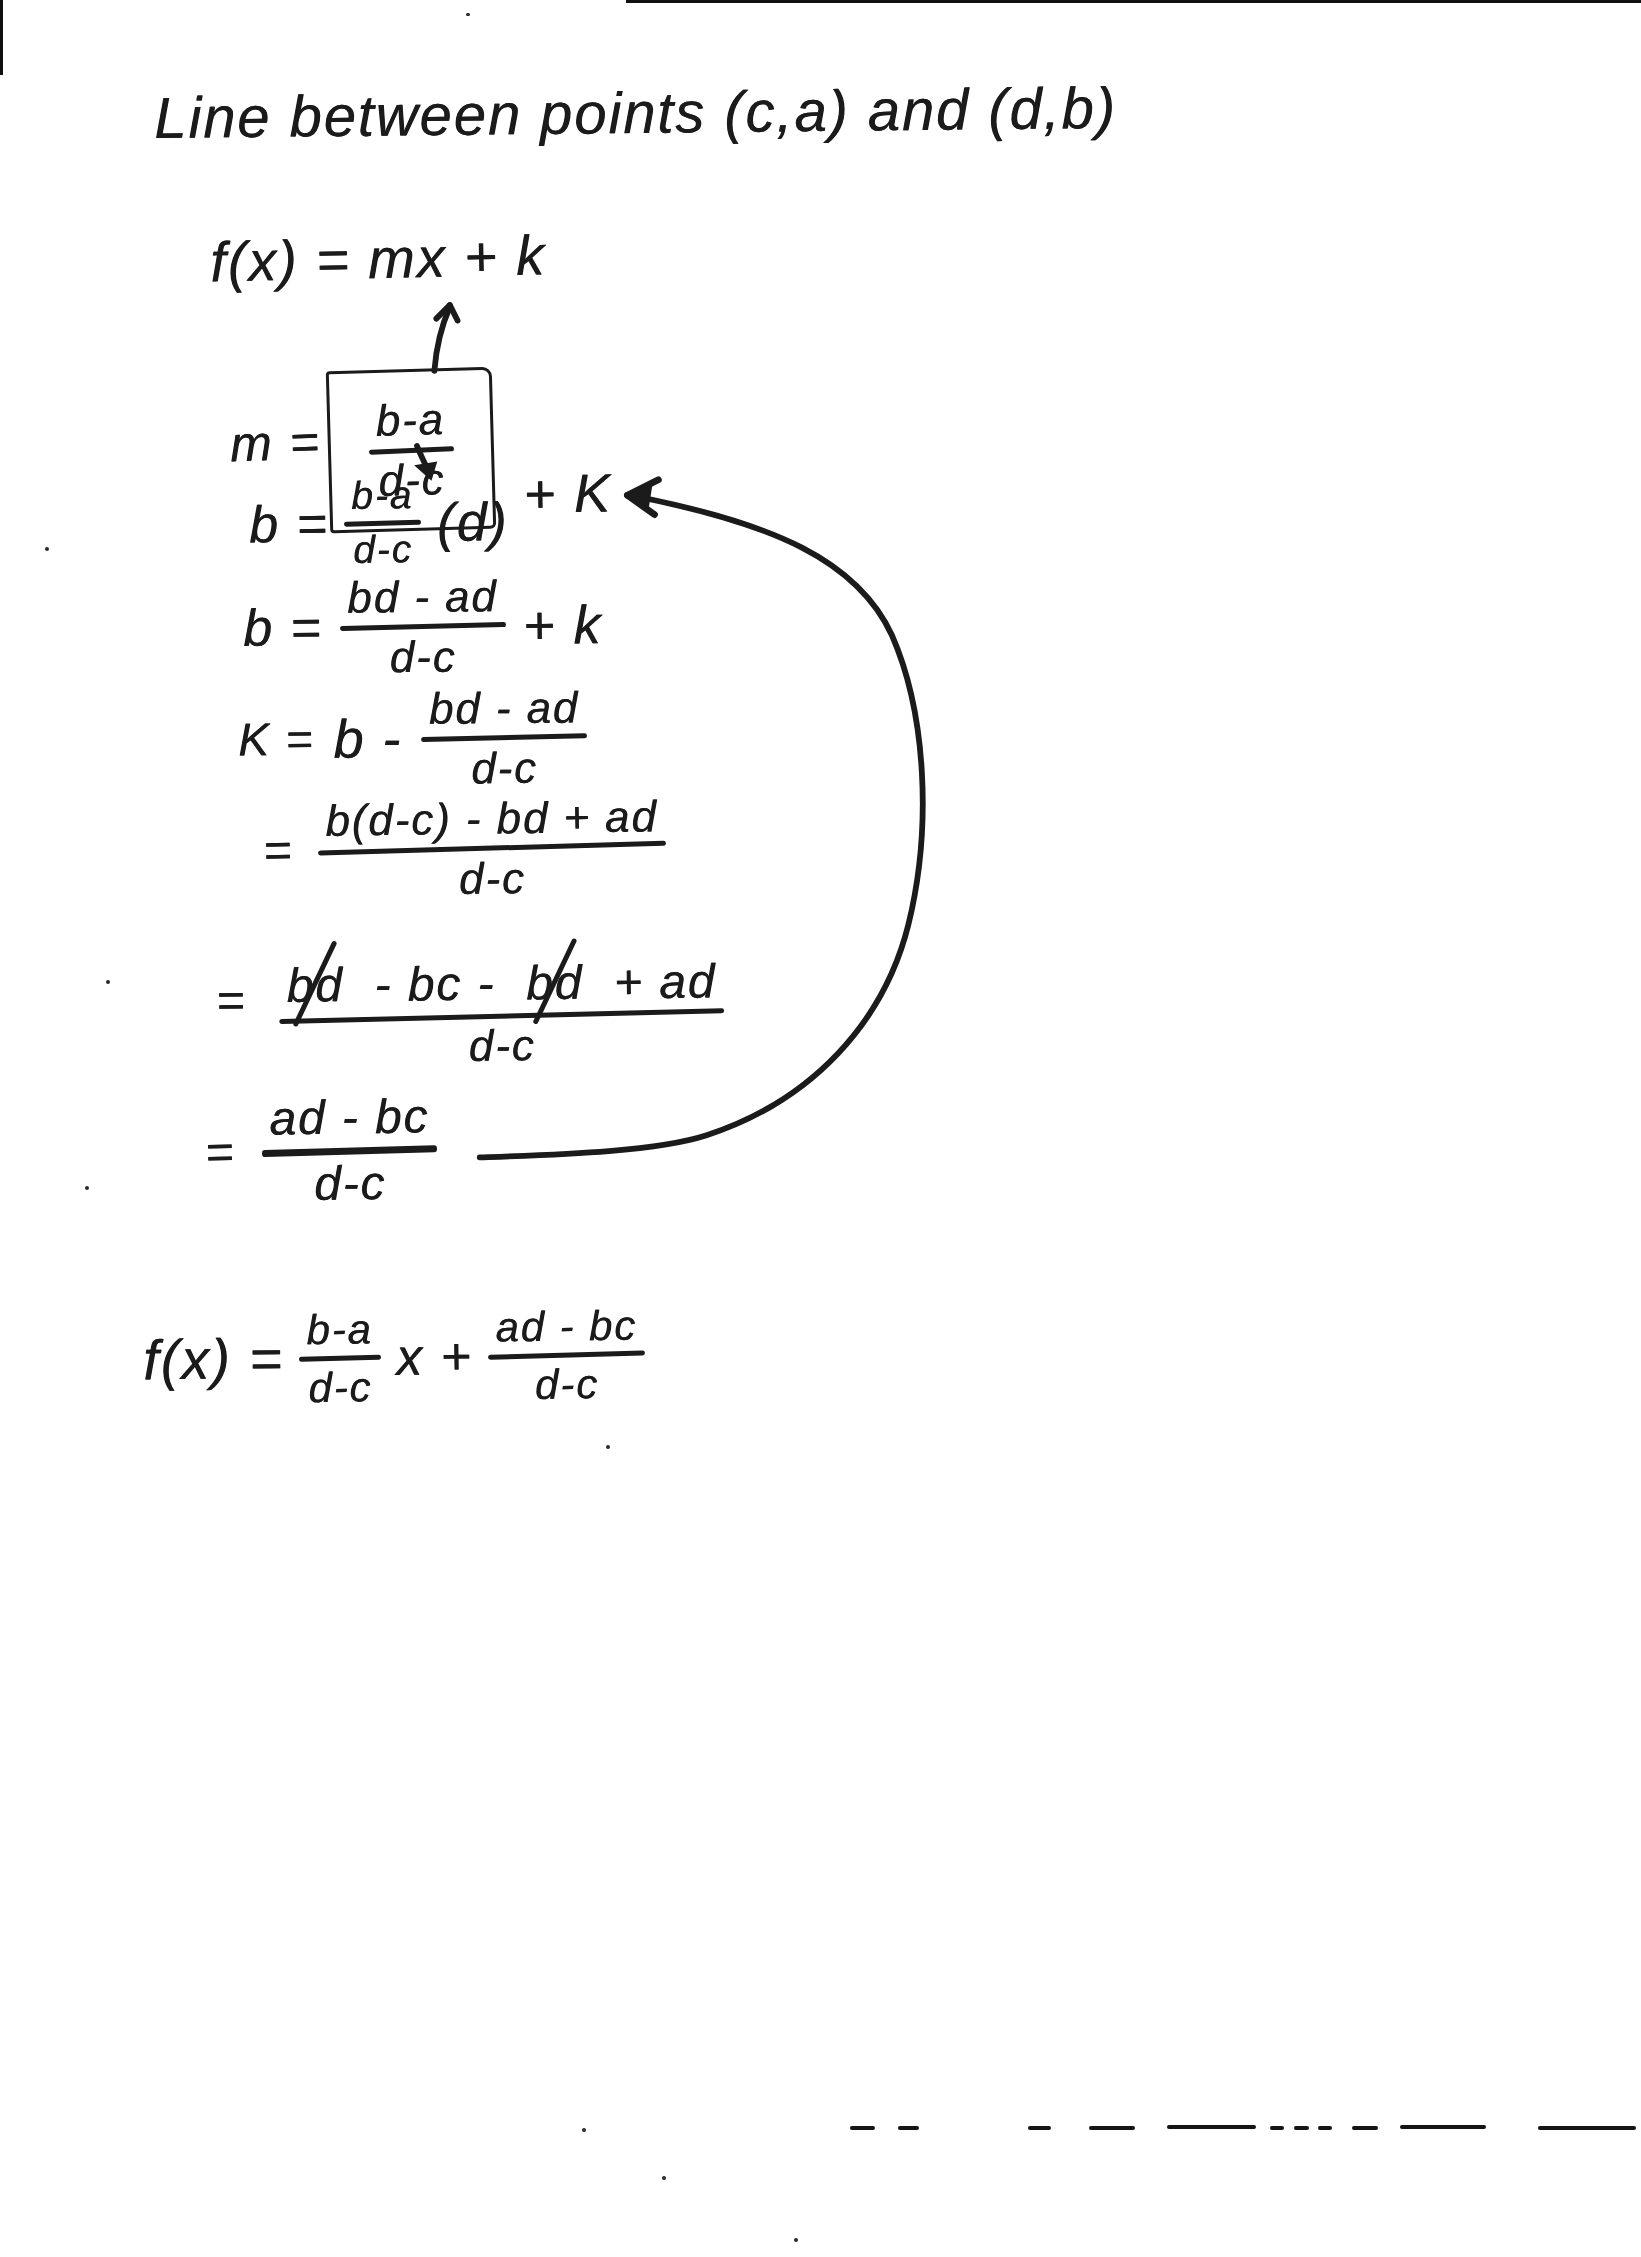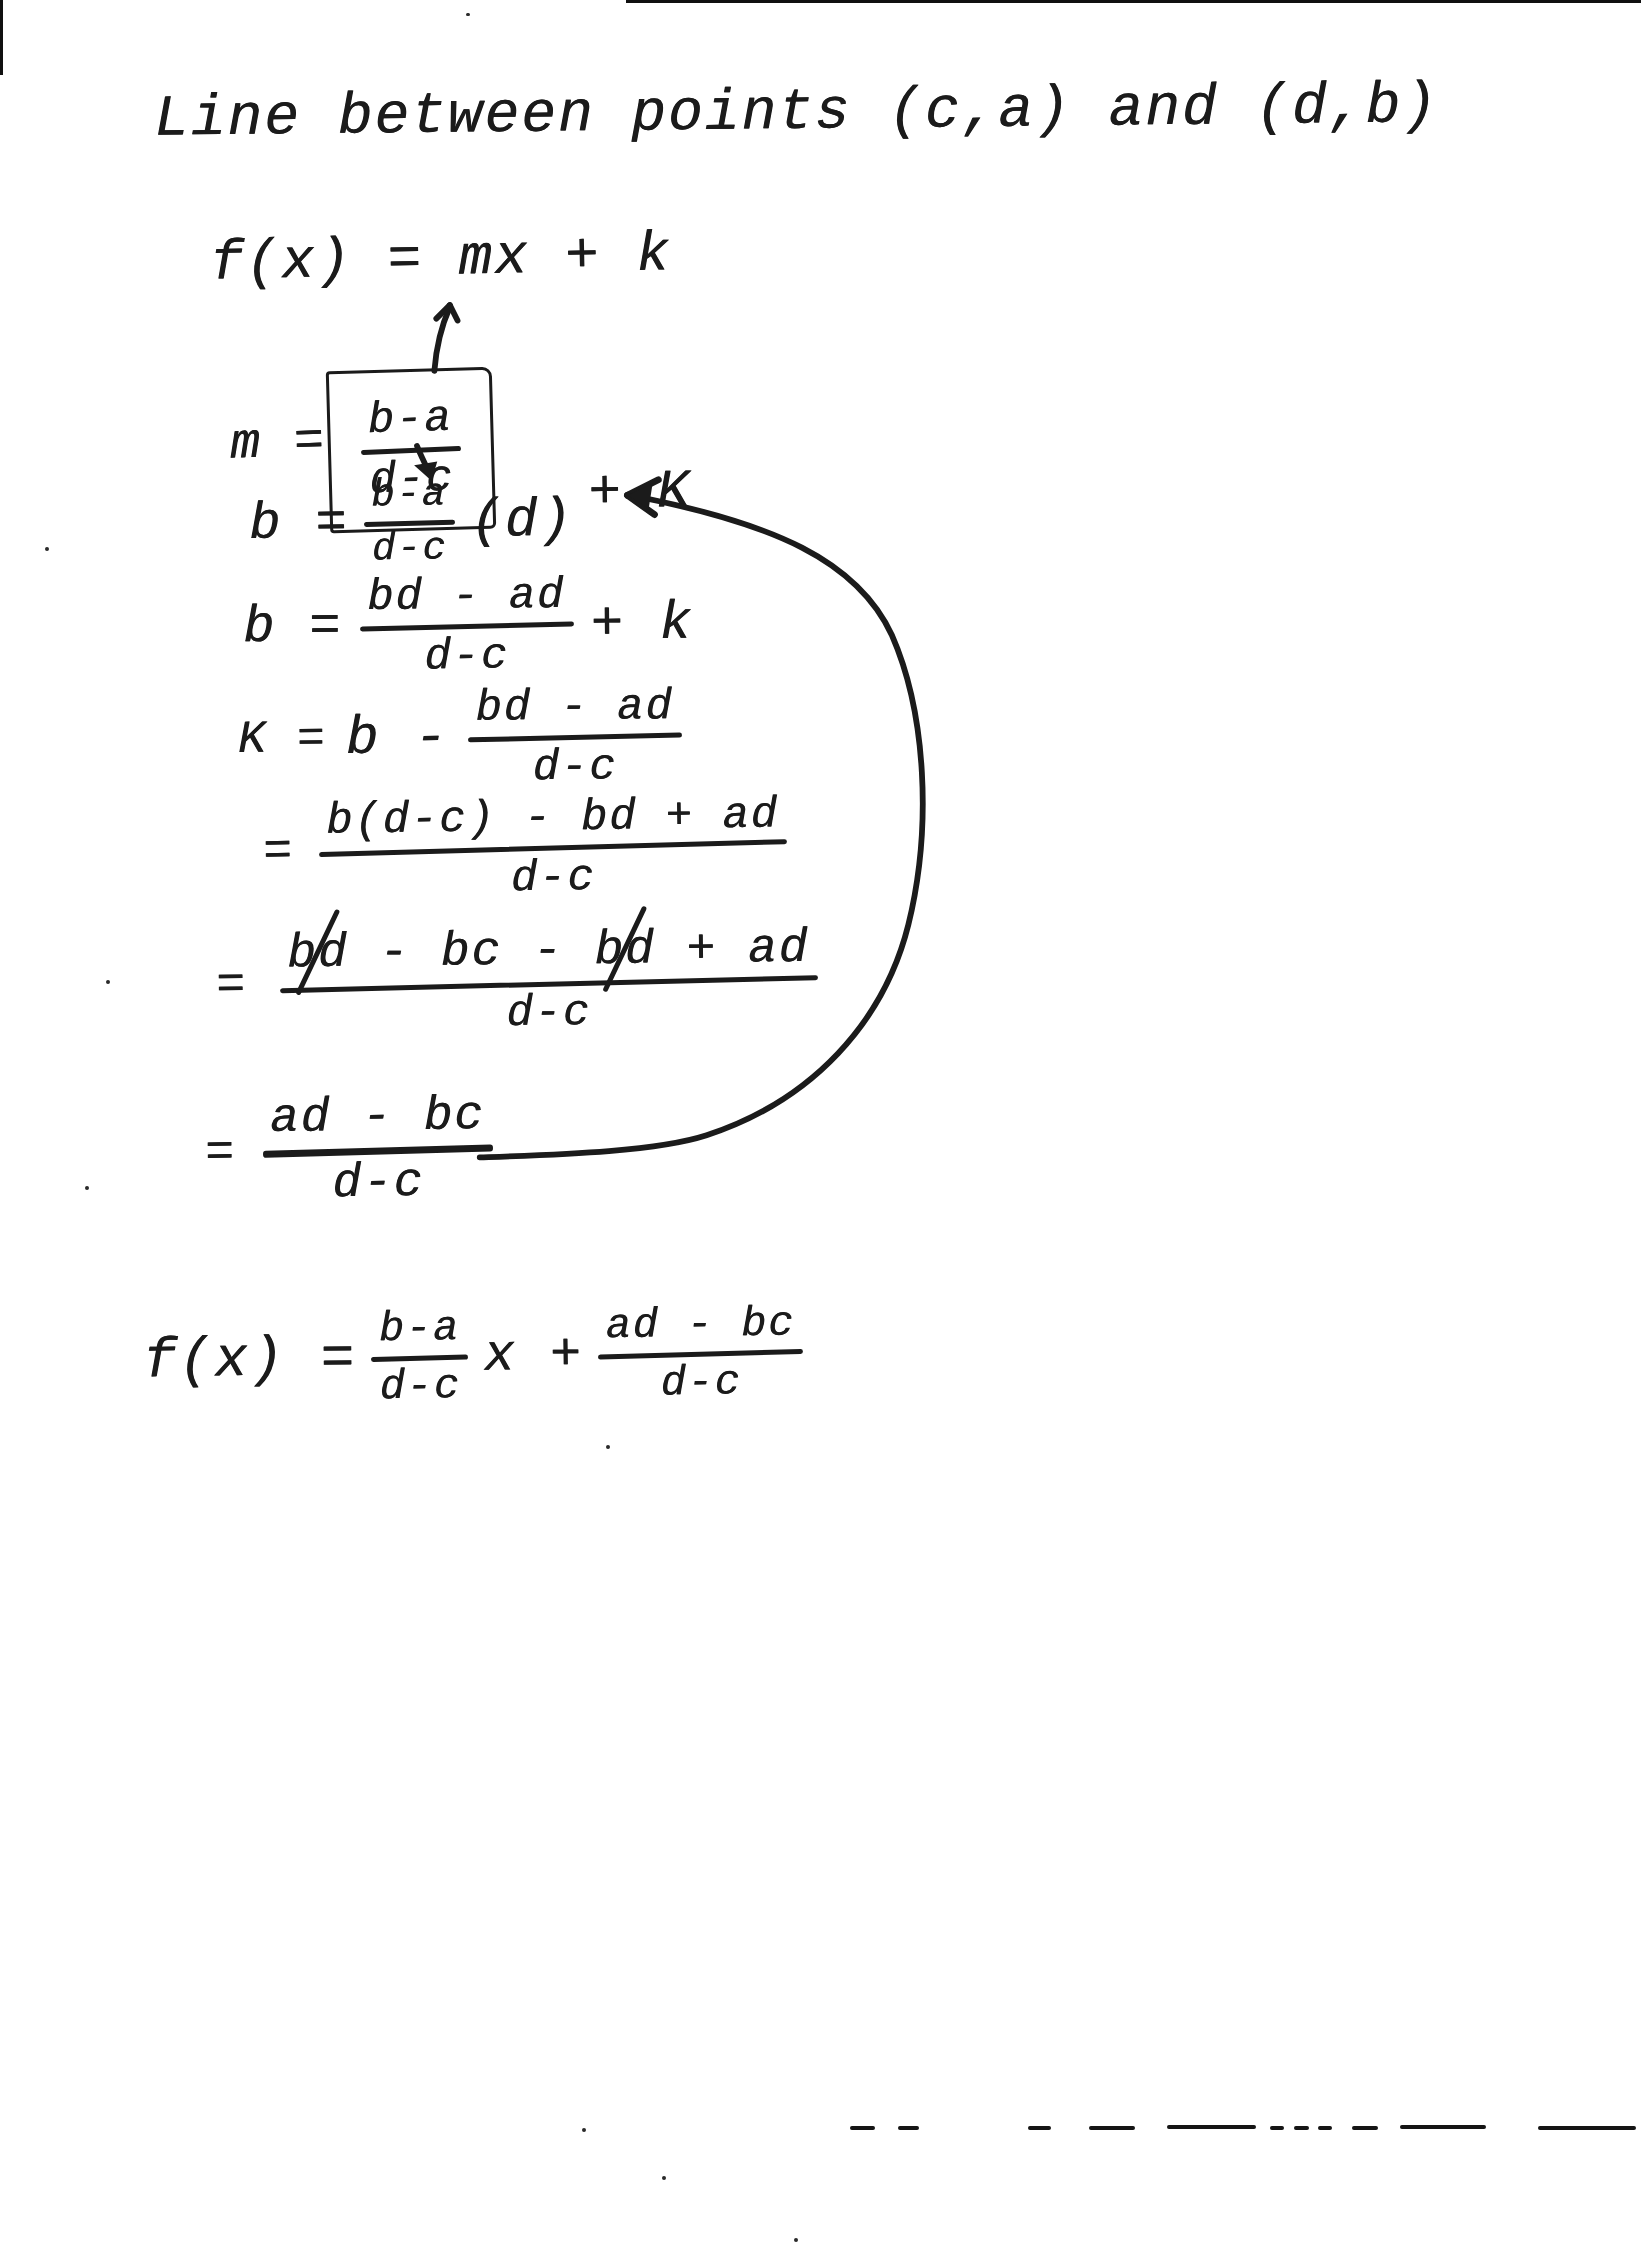--- a/index.html
+++ b/index.html
@@ -1,19 +1,19 @@
 <!DOCTYPE html>
 <html><head>
 <meta charset="utf-8">
 <style>
   html,body{margin:0;padding:0;}
   body{width:1641px;height:2257px;background:#ffffff;overflow:hidden;}
   .page{
     position:relative;width:1641px;height:1805px;background:#ffffff;
-    font-family:Liberation Mono, monospace;color:#1b1b1b;
+    font-family:Liberation Sans, sans-serif;color:#1b1b1b;
   }
   
   .row{position:absolute;display:flex;align-items:center;white-space:pre;}
   .t{font-style:italic;letter-spacing:1.9px;white-space:pre;line-height:1.05;}
   .hw{text-shadow:0.5px 0 0 currentColor;}
   .frac{display:inline-flex;flex-direction:column;align-items:center;}
   .num,.den{font-style:italic;letter-spacing:1.9px;line-height:1.12;padding:0 7.7px;text-shadow:0.5px 0 0 currentColor;}
   .fbar{align-self:stretch;height:4.8px;background:currentColor;border-radius:2.9px;margin:2.9px 0;transform:rotate(-0.8deg);}
   .numrow{display:flex;gap:15.4px;align-items:baseline;}
   .raise{align-self:flex-start;}
@@ -50,21 +50,21 @@
   .row-s2 .den{font-size:44px;}
   .row-s3{left:205px;top:1091px;gap:27px;transform:rotate(-0.8deg);}
   .row-s3 .lhs{font-size:48px;}
   .row-s3 .num,.row-s3 .den{font-size:48px;}
   .row-s3 .fbar{height:6.8px;}
   .row-final{left:143px;top:1305px;gap:15.4px;transform:rotate(-0.8deg);}
   .row-final .lhs{font-size:56px;}
   .row-final .num,.row-final .den{font-size:42px;}
   .row-final .mid{font-size:52px;}
   
-  .struck{position:relative;display:inline-block;}
+  .struck{position:relative;display:inline-block;margin-top:32px;}
   .struck::after{
     content:"";position:absolute;left:50%;top:50%;width:4.8px;height:175%;
     background:currentColor;border-radius:2.9px;
     transform:translate(-50%,-52%) rotate(26deg);
   }
   
   .arrows{position:absolute;left:0;top:0;width:1641px;height:2257px;pointer-events:none;}
   
   .artifact{position:absolute;background:#101010;}
   .speck{position:absolute;width:3.9px;height:3.9px;border-radius:50%;background:#2a2a2a;}

